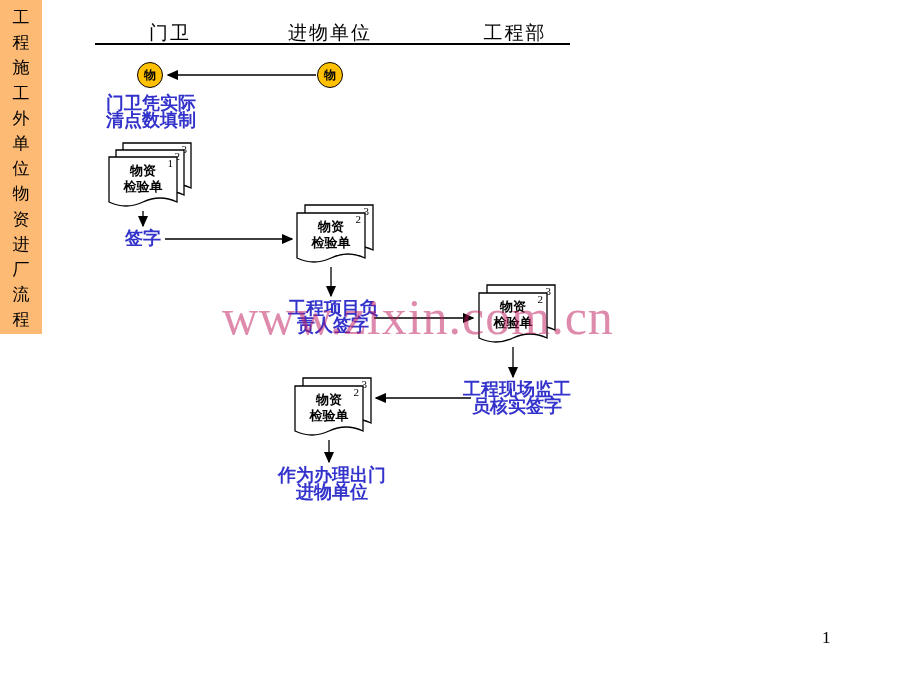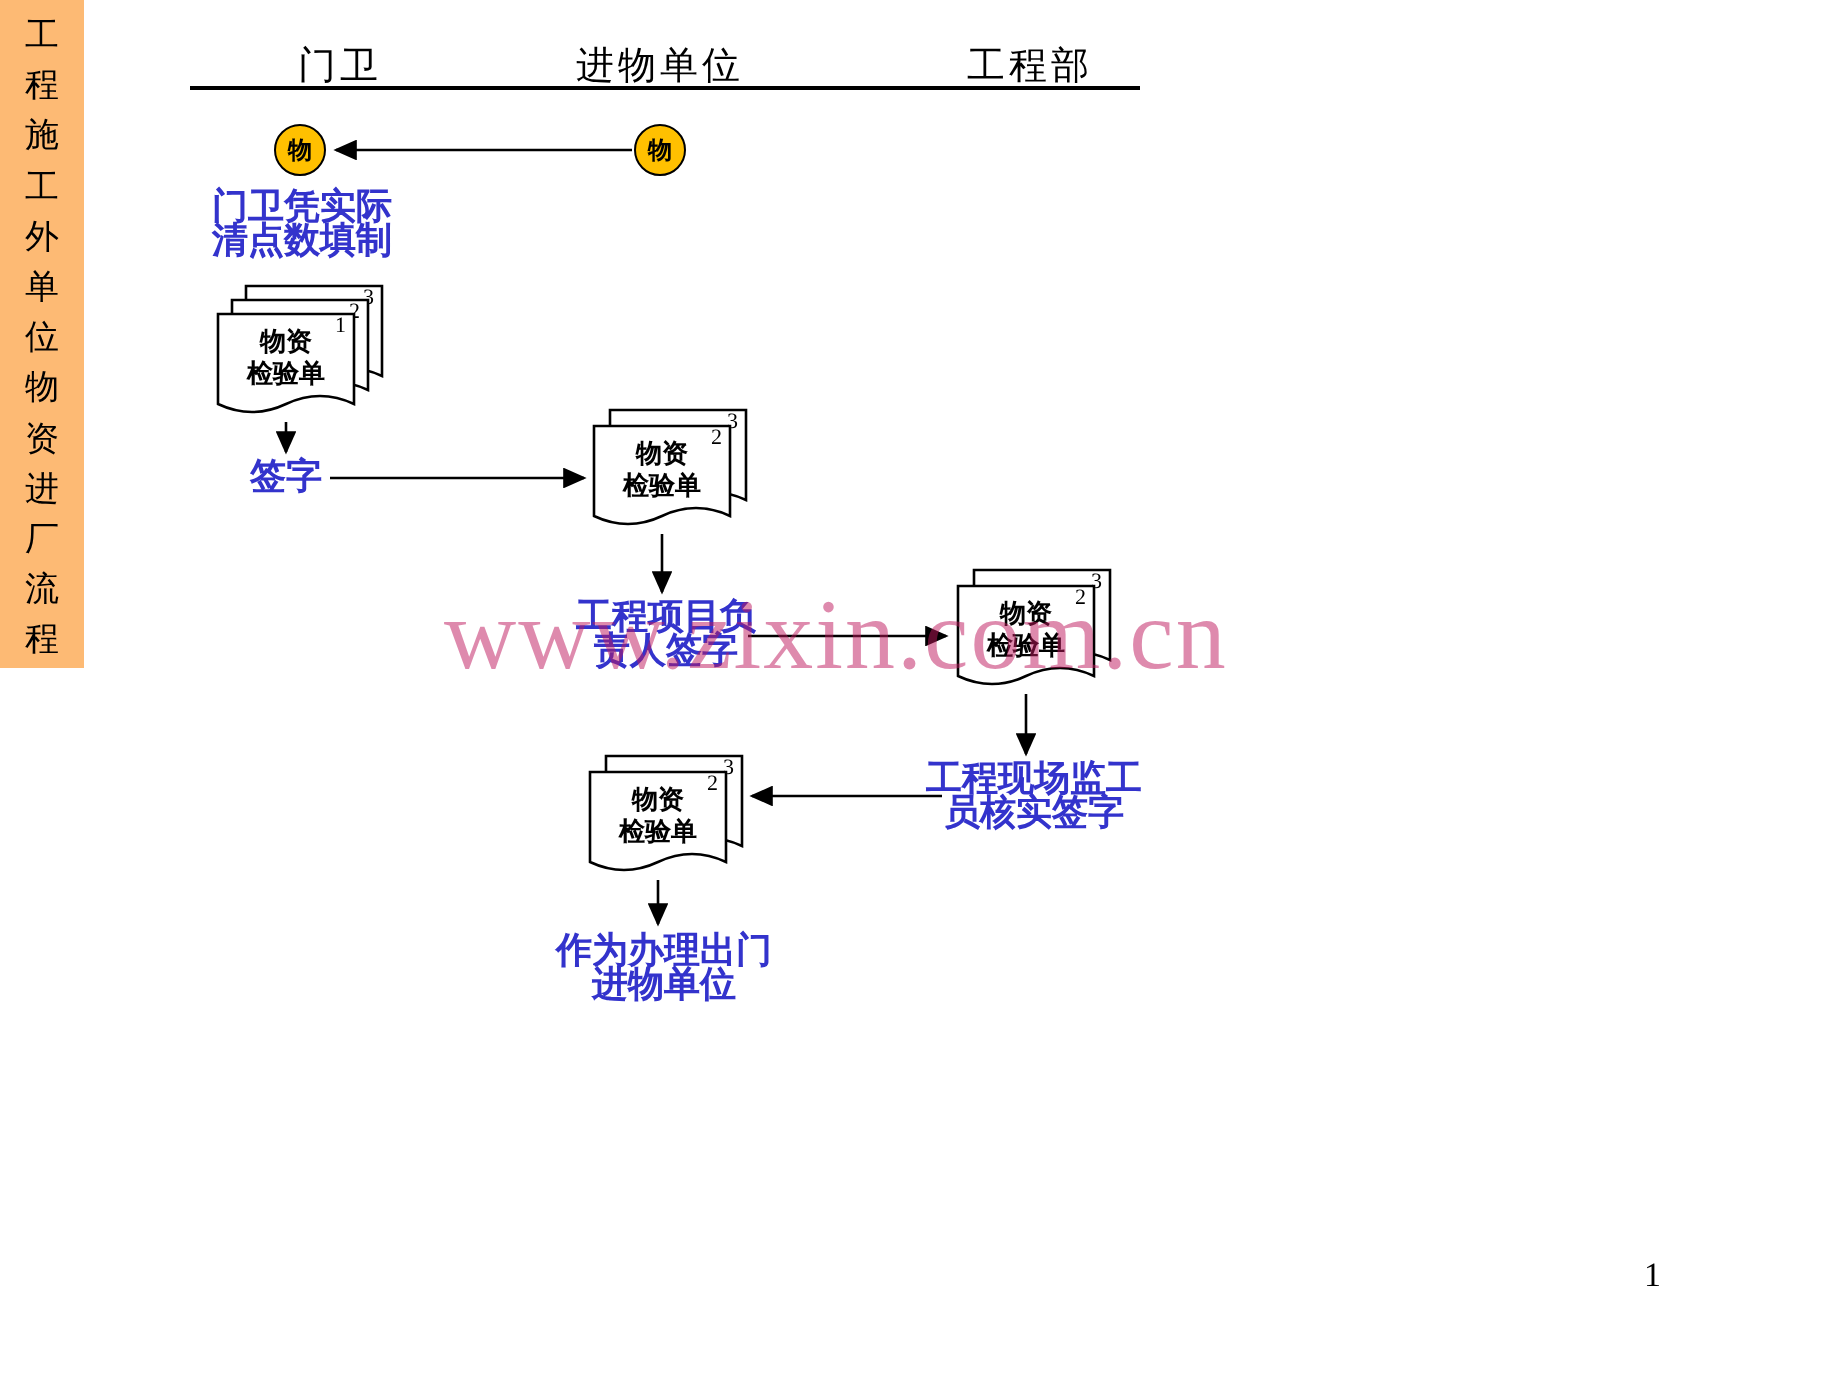--- a/index.html
+++ b/index.html
@@ -22,21 +22,21 @@
     width:1.25em; margin:5px auto 0;
     font-size:17px; line-height:25.2px;
     word-break:break-all; text-align:center; color:#000;
   }
 
   
   .lane-header {
     position:absolute; top:20px; font-size:19px; letter-spacing:2px;
     text-align:center; z-index:10;
   }
-  .lh-1 { left:111px; width:80px;text-align:right; }
+  .lh-1 { left:130px; width:80px; }
   .lh-2 { left:268px; width:124px; }
   .lh-3 { left:463px; width:104px; }
   .header-rule {
     position:absolute; left:95px; top:43px; width:475px; height:0;
     border-top:2px solid #000; z-index:9;
   }
 
   
   .circle {
     position:absolute; width:26px; height:26px; border-radius:50%;

